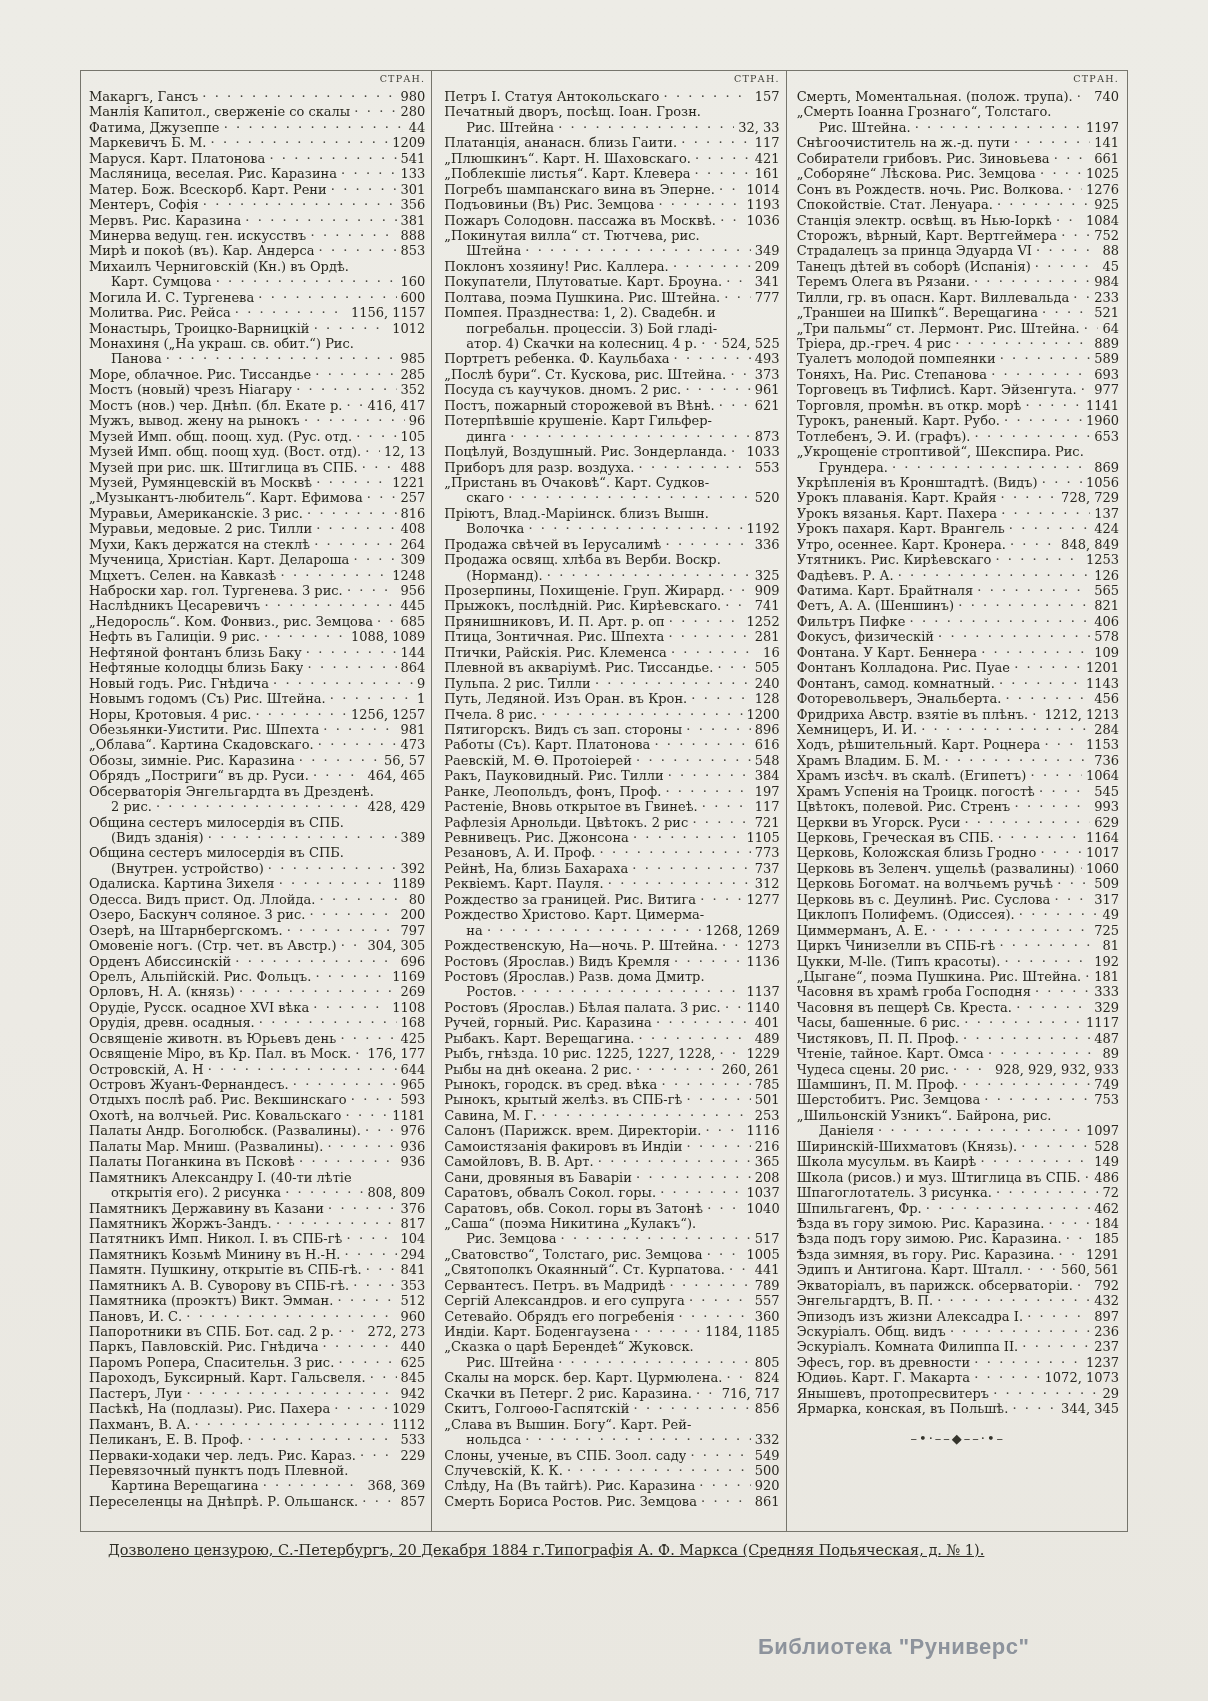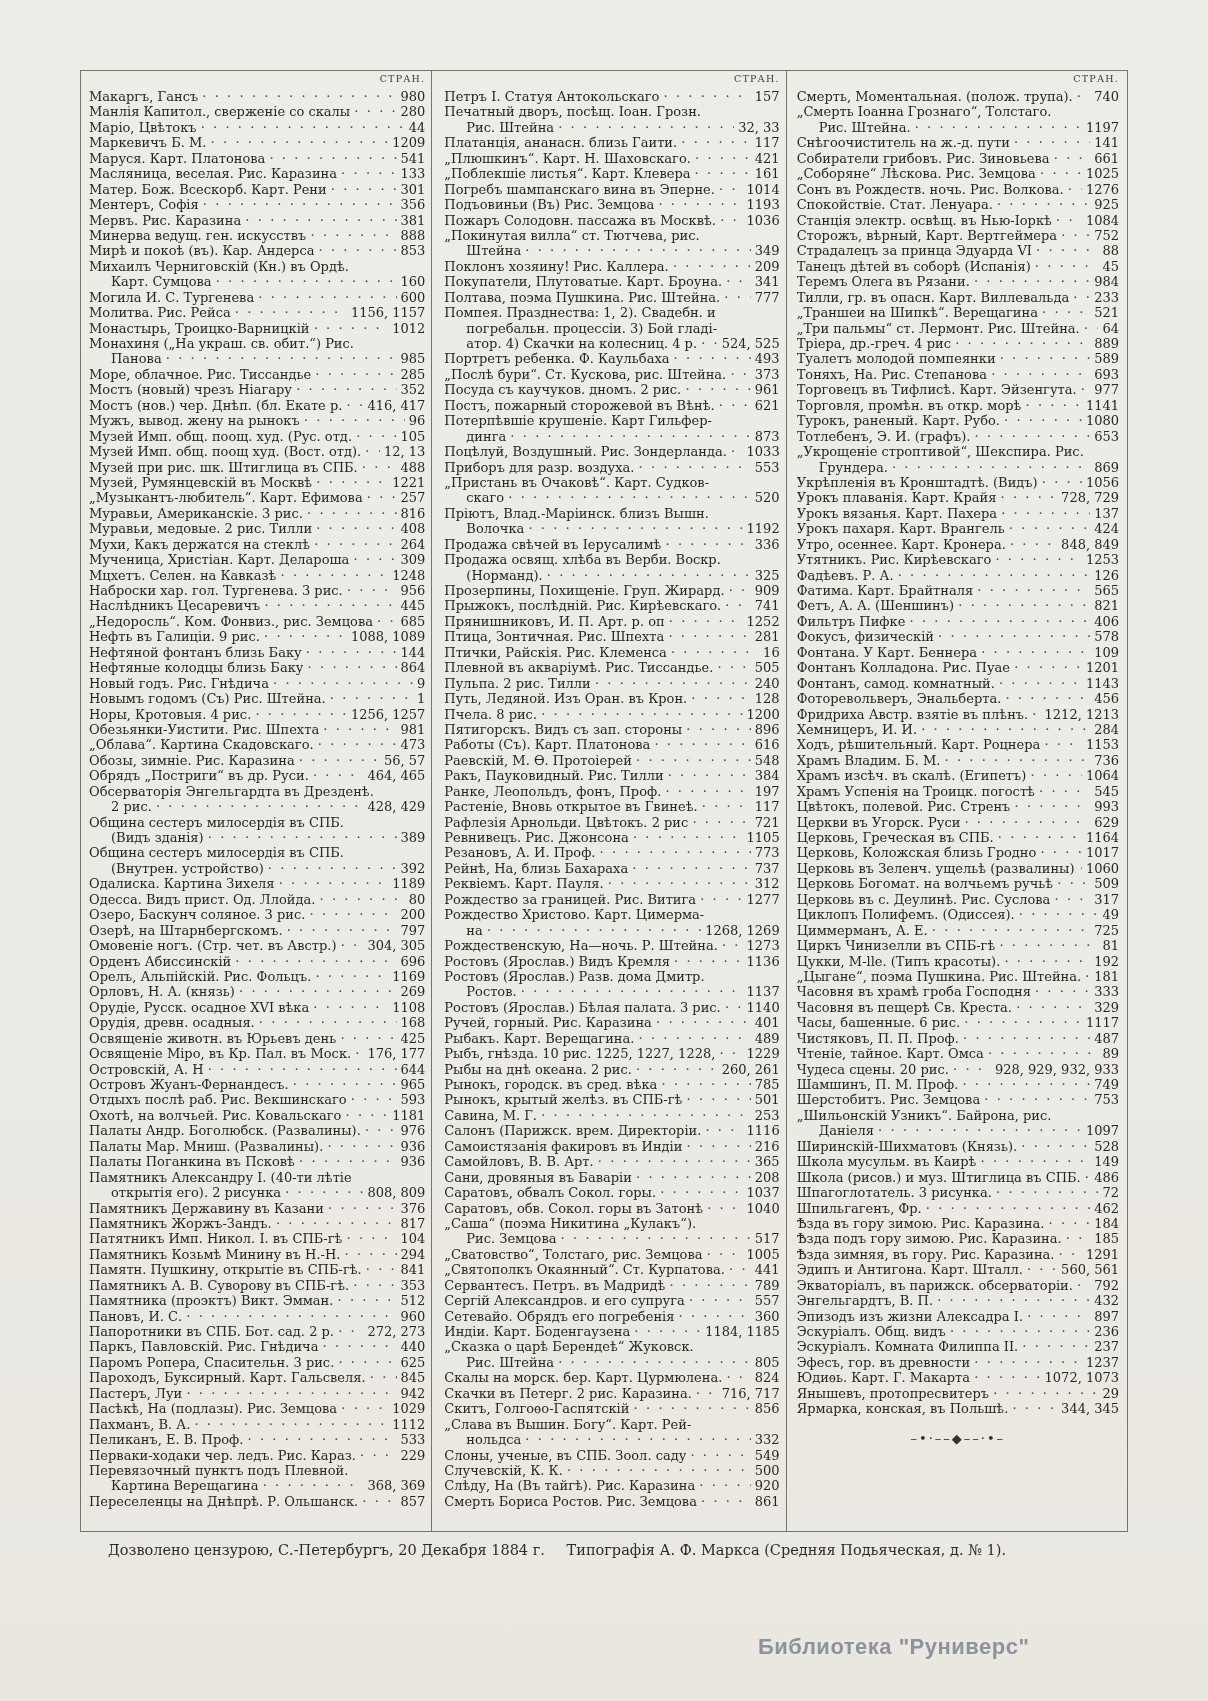--- a/index.html
+++ b/index.html
@@ -11,21 +11,21 @@
   .col2{width:355px;border-right:1px solid #76756c;padding:2px 6px 0 12px;}
   .col3{width:341px;padding:2px 8px 0 10px;}
   .colhead{height:16px;text-align:right;font-size:9.5px;letter-spacing:1.2px;color:#3d3c34;}
   .line{height:15.45px;display:flex;align-items:baseline;overflow:hidden;font-size:13px;line-height:15.4px;white-space:nowrap;}
   .line .t{flex:0 1 auto;overflow:hidden;white-space:pre;}
   .line .lead{flex:1 1 6px;min-width:6px;overflow:hidden;white-space:nowrap;color:#45443c;}
   .line .lead::before{content:"\00A0·\00A0\00A0·\00A0\00A0·\00A0\00A0·\00A0\00A0·\00A0\00A0·\00A0\00A0·\00A0\00A0·\00A0\00A0·\00A0\00A0·\00A0\00A0·\00A0\00A0·\00A0\00A0·\00A0\00A0·\00A0\00A0·\00A0\00A0·\00A0\00A0·\00A0\00A0·\00A0\00A0·\00A0\00A0·\00A0\00A0·\00A0";}
   .line .p{flex:0 0 auto;padding-left:4px;white-space:nowrap;}
   .ind{padding-left:22px;}
   .ornament{margin-top:14px;text-align:center;font-size:13px;color:#35342c;letter-spacing:2px;}
-  .imprint{position:absolute;left:80px;width:1048px;top:1542px;display:flex;justify-content:space-between;box-sizing:border-box;padding:0 122px 0 28px;font-size:14.5px;color:#2d2c24;}
+  .imprint{position:absolute;left:80px;width:1048px;top:1542px;display:flex;box-sizing:border-box;padding:0 122px 0 28px;font-size:14.5px;color:#2d2c24;text-decoration:underline;}
   .watermark{position:absolute;left:758px;top:1634px;font-family:"Liberation Sans", sans-serif;font-weight:bold;font-size:22px;color:#8d939c;letter-spacing:0.5px;}
 </style>
 </head>
 <body>
 
 <div class="sheet">
   <div class="frame">
     <div class="col col1">
       <div class="colhead">СТРАН.</div>
       <div class="lines">
@@ -33,21 +33,21 @@
             <span class="t">Макаргъ, Гансъ</span>
             <span class="lead"></span>
             <span class="p">980</span>
           </div>
           <div class="line">
             <span class="t">Манлія Капитол., сверженіе со скалы</span>
             <span class="lead"></span>
             <span class="p">280</span>
           </div>
           <div class="line">
-            <span class="t">Маріо, Цвѣтокъ</span>
+            <span class="t">Фатима, Джузеппе</span>
             <span class="lead"></span>
             <span class="p">44</span>
           </div>
           <div class="line">
             <span class="t">Маркевичъ Б. М.</span>
             <span class="lead"></span>
             <span class="p">1209</span>
           </div>
           <div class="line">
             <span class="t">Маруся. Карт. Платонова</span>
@@ -436,21 +436,21 @@
             <span class="t">Пароходъ, Буксирный. Карт. Гальсвеля.</span>
             <span class="lead"></span>
             <span class="p">845</span>
           </div>
           <div class="line">
             <span class="t">Пастеръ, Луи</span>
             <span class="lead"></span>
             <span class="p">942</span>
           </div>
           <div class="line">
-            <span class="t">Пасѣкѣ, На (подлазы). Рис. Земцова</span>
+            <span class="t">Пасѣкѣ, На (подлазы). Рис. Пахера</span>
             <span class="lead"></span>
             <span class="p">1029</span>
           </div>
           <div class="line">
             <span class="t">Пахманъ, В. А.</span>
             <span class="lead"></span>
             <span class="p">1112</span>
           </div>
           <div class="line">
             <span class="t">Пеликанъ, Е. В. Проф.</span>
@@ -1018,21 +1018,21 @@
             <span class="p">977</span>
           </div>
           <div class="line">
             <span class="t">Торговля, промѣн. въ откр. морѣ</span>
             <span class="lead"></span>
             <span class="p">1141</span>
           </div>
           <div class="line">
             <span class="t">Турокъ, раненый. Карт. Рубо.</span>
             <span class="lead"></span>
-            <span class="p">1080</span>
+            <span class="p">1960</span>
           </div>
           <div class="line">
             <span class="t">Тотлебенъ, Э. И. (графъ).</span>
             <span class="lead"></span>
             <span class="p">653</span>
           </div>
           <div class="line">
             <span class="t">„Укрощеніе строптивой“, Шекспира. Рис.</span>
           </div>
           <div class="line ind">

